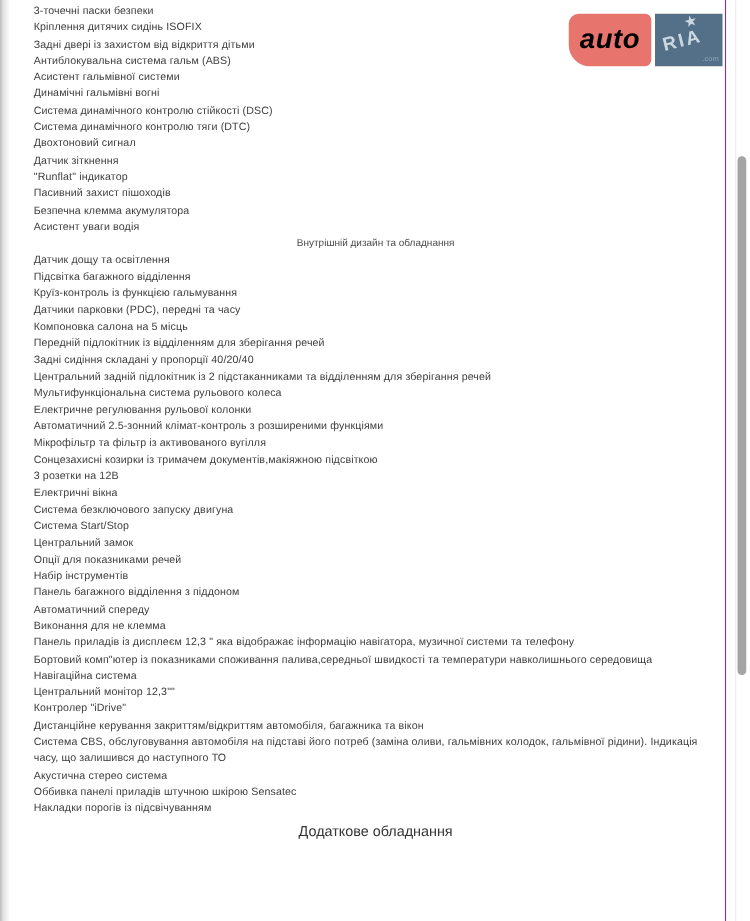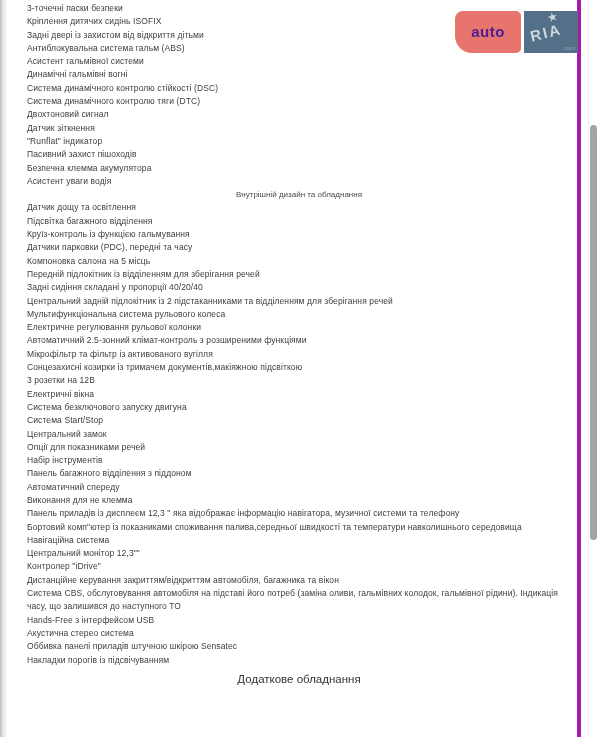--- a/index.html
+++ b/index.html
@@ -12,21 +12,21 @@
   }
   .left-shadow {
     position: absolute; left: 0; top: 0; bottom: 0; width: 8px;
     background: linear-gradient(to right, #bcbcbc 0%, #e3e3e3 35%, rgba(255,255,255,0) 100%);
     z-index: 2;
   }
   .content {
     position: absolute; left: 0; top: 0;
     width: 581px; height: 737px;
     box-sizing: border-box;
-    border-right: 4px solid #a21caf;
+    border-right: 1px solid #a21caf;
     padding: 2px 6px 0 27px;
     background: #fff;
   }
   .feature-list { list-style: none; margin: 0; padding: 0; }
   .feature-item {
     font-size: 8.5px;
     line-height: 13.3px;
     color: #3d3d3d;
     letter-spacing: 0.1px;
   }
@@ -38,22 +38,22 @@
     font-size: 11.5px; line-height: 14px; margin-top: 5px; color: #333333;
   }
   
   .brand { position: absolute; top: 11px; left: 455px; display: flex; gap: 3px; z-index: 3; }
   .brand-auto {
     width: 66px; height: 42px;
     border-radius: 8px 5px 5px 17px;
     display: flex; align-items: center; justify-content: center;
   }
   .brand-auto .auto-text {
-    color: #4c1d95; font-size: 15px; font-weight: bold; letter-spacing: 0.5px;
-    line-height: 1; padding-bottom: 2px;
+    color: #000000; font-size: 22px; font-weight: bold; letter-spacing: 0.5px;
+    line-height: 1; padding-bottom: 2px; font-style: italic;
   }
   .brand-ria { width: 54px; height: 42px; position: relative; overflow: hidden; }
   .ria-text {
     position: absolute; left: 6px; top: 13px;
     transform: rotate(-14deg);
     color: #ccd8df; font-weight: bold; font-size: 15px; letter-spacing: 2px;
   }
   .ria-star {
     position: absolute; left: 23px; top: 0px;
     transform: rotate(-14deg);
@@ -126,21 +126,20 @@
       <li class="feature-item">Панель багажного відділення з піддоном</li>
       <li class="feature-item">Автоматичний спереду</li>
       <li class="feature-item">Виконання для не клемма</li>
       <li class="feature-item">Панель приладів із дисплеєм 12,3 " яка відображає інформацію навігатора, музичної системи та телефону</li>
       <li class="feature-item">Бортовий комп"ютер із показниками споживання палива,середньої швидкості та температури навколишнього середовища</li>
       <li class="feature-item">Навігаційна система</li>
       <li class="feature-item">Центральний монітор 12,3""</li>
       <li class="feature-item">Контролер "iDrive"</li>
       <li class="feature-item">Дистанційне керування закриттям/відкриттям автомобіля, багажника та вікон</li>
       <li class="feature-item">Система CBS, обслуговування автомобіля на підставі його потреб (заміна оливи, гальмівних колодок, гальмівної рідини). Індикація часу, що залишився до наступного ТО</li>
-      <li class="feature-item">Hands-Free з інтерфейсом USB</li>
       <li class="feature-item">Акустична стерео система</li>
       <li class="feature-item">Оббивка панелі приладів штучною шкірою Sensatec</li>
       <li class="feature-item">Накладки порогів із підсвічуванням</li>
     </ul>
   <div class="section-title large">Додаткове обладнання</div>
 </div>
 
 <div class="brand">
   <div class="brand-auto" style="background: rgb(232, 117, 109);">
     <span class="auto-text">auto</span>

